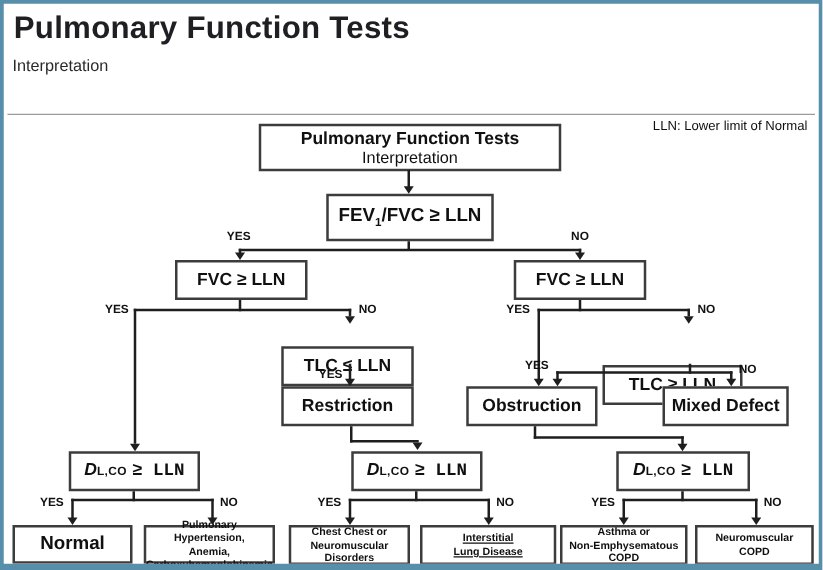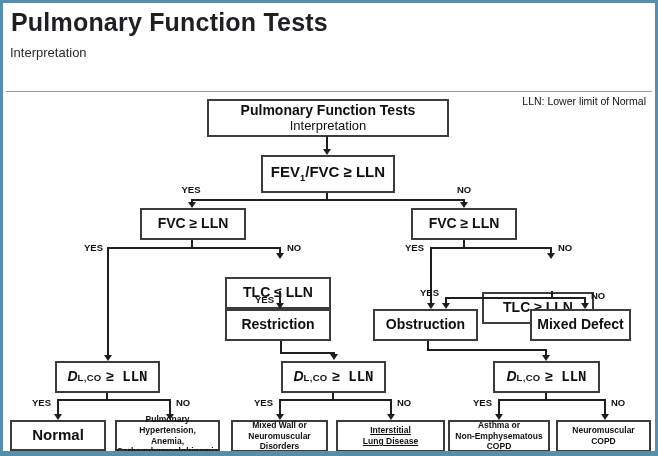--- a/index.html
+++ b/index.html
@@ -80,21 +80,21 @@
       <div><span class="it">D</span><span class="sc">L,CO</span><span class="post">≥ LLN</span></div>
     </div>
     <div class="box" style="left:490px;top:358px;width:107px;height:32px;">
       <div><span class="it">D</span><span class="sc">L,CO</span><span class="post">≥ LLN</span></div>
     </div>
 
     <div class="box big" style="left:7px;top:417px;width:96px;height:31px;">Normal</div>
     <div class="box small" style="left:112px;top:417px;width:105px;height:31px;">Pulmonary Hypertension,
 Anemia,
 Carboxyhemoglobinemia</div>
-    <div class="box small" style="left:228px;top:417px;width:97px;height:32px;">Mixed Wall or
+    <div class="box small" style="left:228px;top:417px;width:97px;height:32px;">Chest Chest or
 Neuromuscular
 Disorders</div>
     <div class="box small" style="left:333px;top:417px;width:109px;height:32px;text-decoration:underline;">Interstitial
 Lung Disease</div>
     <div class="box small" style="left:445px;top:417px;width:102px;height:32px;">Asthma or
 Non-Emphysematous
 COPD</div>
     <div class="box small" style="left:553px;top:417px;width:95px;height:32px;">Neuromuscular
 COPD</div>
 

